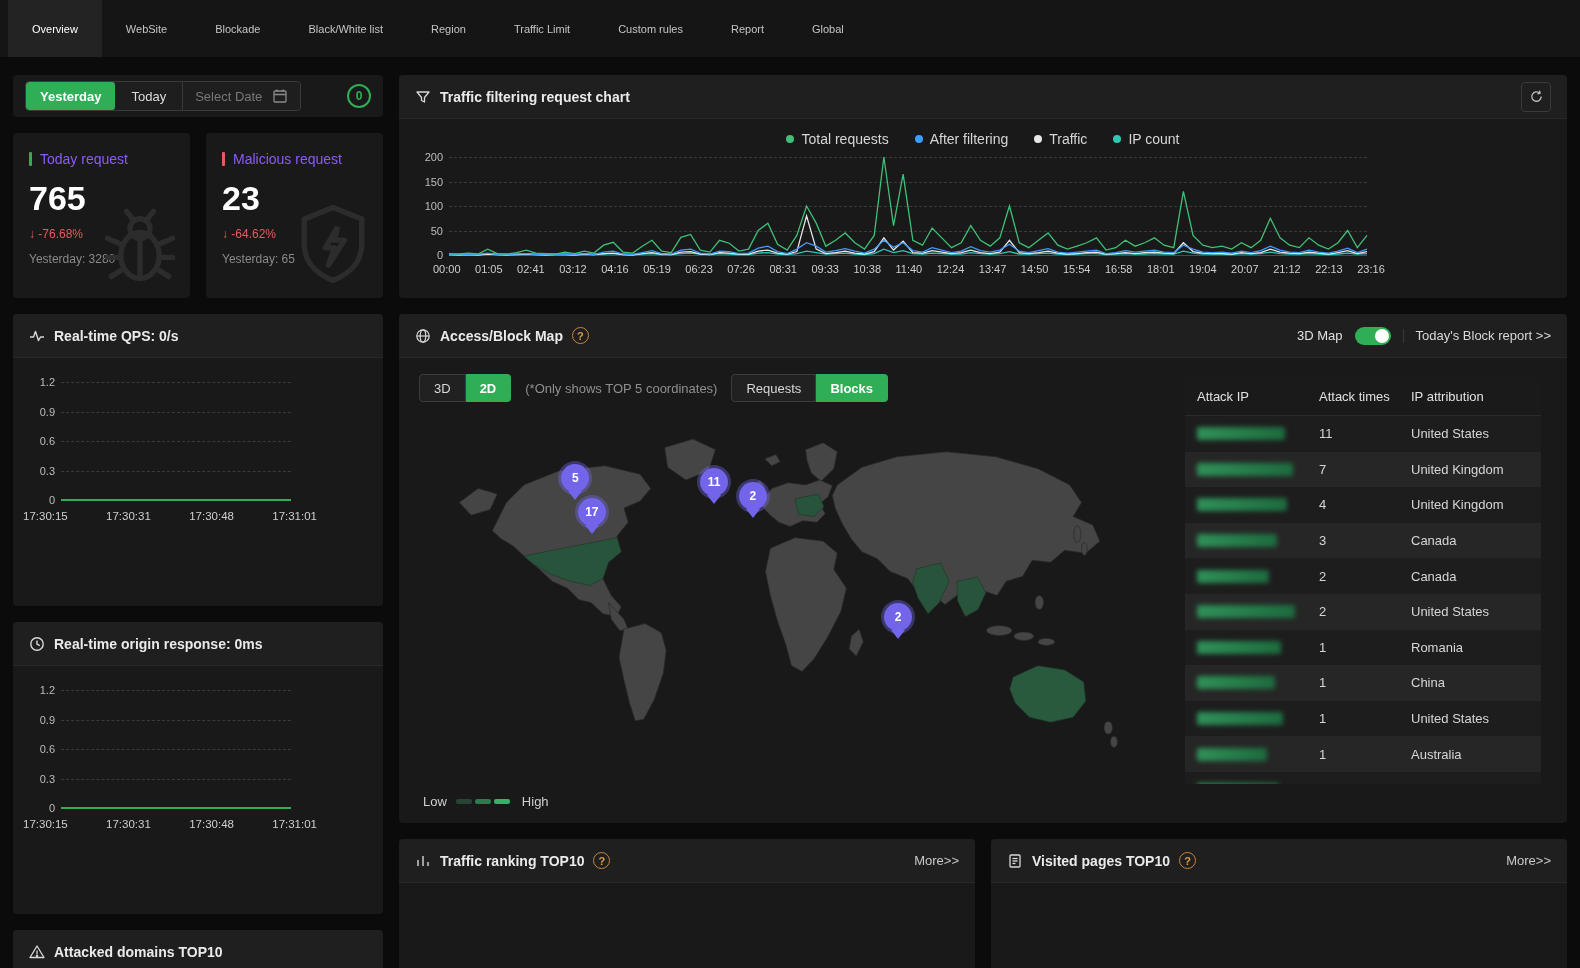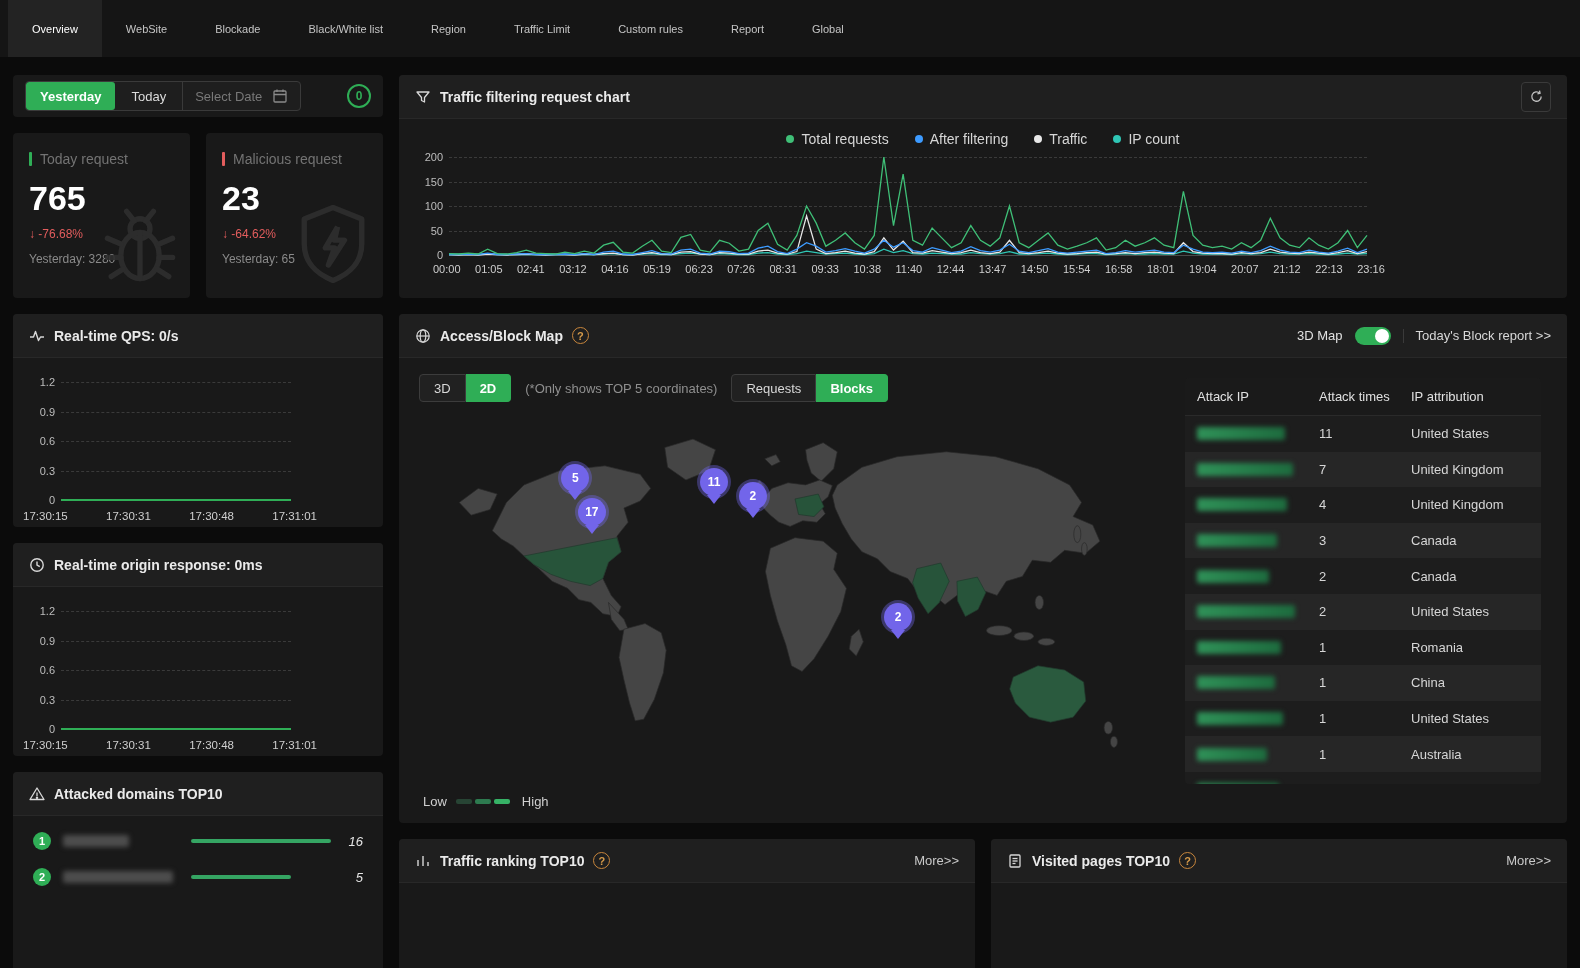--- a/index.html
+++ b/index.html
@@ -29,38 +29,38 @@
   .seg { display:flex; align-items:stretch; height:30px; border:1px solid #3a3a3a; border-radius:4px; overflow:hidden; background:#1e1e1e; }
   .seg-yesterday { background:#2fae56; color:#fff; font-weight:bold; font-size:13px; padding:0 14px; display:flex; align-items:center; border-radius:3px; cursor:pointer; }
   .seg-today { padding:0 16px; display:flex; align-items:center; font-size:13px; color:#dcdcdc; cursor:pointer; }
   .seg-select { border-left:1px solid #3a3a3a; padding:0 12px; display:flex; align-items:center; gap:10px; font-size:13px; color:#787878; cursor:pointer; }
   .badge0 { margin-left:auto; width:24px; height:24px; border-radius:50%; border:2px solid #2fae56; color:#2fae56;
     display:grid; place-items:center; font-size:12px; font-weight:bold; }
 
   
   .stats { display:flex; gap:16px; }
   .stat { flex:1; height:165px; position:relative; padding:18px 16px; overflow:hidden; }
-  .stat-title { display:flex; align-items:center; gap:8px; font-size:14px; color:#737373; }
+  .stat-title { display:flex; align-items:center; gap:8px; font-size:14px; color:#8b5cf6; }
   .stat-accent { width:3px; height:14px; border-radius:1px; }
   .stat-value { font-size:34px; font-weight:bold; color:#ffffff; margin-top:12px; }
   .stat-change { font-size:12px; margin-top:9px; display:flex; align-items:center; gap:2px; }
   .stat-yest { font-size:12px; color:#8a8a8a; margin-top:11px; }
   .stat-bigicon { position:absolute; right:4px; bottom:8px; opacity:.9; }
 
   
   .plot { position:relative; }
   .gridline { position:absolute; left:0; right:0; border-top:1px dashed #3a3a3a; }
   .gridline.zero { border-top:1px solid #4a4a4a; }
   .ytick { position:absolute; left:-42px; width:36px; text-align:right; transform:translateY(-50%);
     font-size:11px; color:#bdbdbd; }
   .series-svg { position:absolute; inset:0; width:100%; height:100%; overflow:visible; }
   .xrow { display:flex; justify-content:space-between; font-size:11px; color:#cfcfcf; }
 
   
-  .mini-card { height:213px; }
+  .mini-card { height:292px; }
   .mini-plot { height:118px; margin:24px 92px 0 48px; }
   .mini-xrow { margin:10px 66px 0 10px; font-size:11.5px; }
 
   
   .traffic-card { height:223px; display:flex; flex-direction:column; }
   .traffic-legend { display:flex; justify-content:center; gap:26px; margin-top:12px; }
   .legend-item { display:flex; align-items:center; gap:7px; font-size:14px; color:#d6d6d6; }
   .dot { width:8px; height:8px; border-radius:50%; flex:none; }
   .traffic-plot { height:98px; margin:10px 200px 0 50px; }
   .traffic-xrow { margin:8px 182px 0 34px; }
@@ -350,21 +350,21 @@
           <span class="xtick">02:41</span>
           <span class="xtick">03:12</span>
           <span class="xtick">04:16</span>
           <span class="xtick">05:19</span>
           <span class="xtick">06:23</span>
           <span class="xtick">07:26</span>
           <span class="xtick">08:31</span>
           <span class="xtick">09:33</span>
           <span class="xtick">10:38</span>
           <span class="xtick">11:40</span>
-          <span class="xtick">12:44</span>
+          <span class="xtick">12:24</span>
           <span class="xtick">13:47</span>
           <span class="xtick">14:50</span>
           <span class="xtick">15:54</span>
           <span class="xtick">16:58</span>
           <span class="xtick">18:01</span>
           <span class="xtick">19:04</span>
           <span class="xtick">20:07</span>
           <span class="xtick">21:12</span>
           <span class="xtick">22:13</span>
           <span class="xtick">23:16</span>

